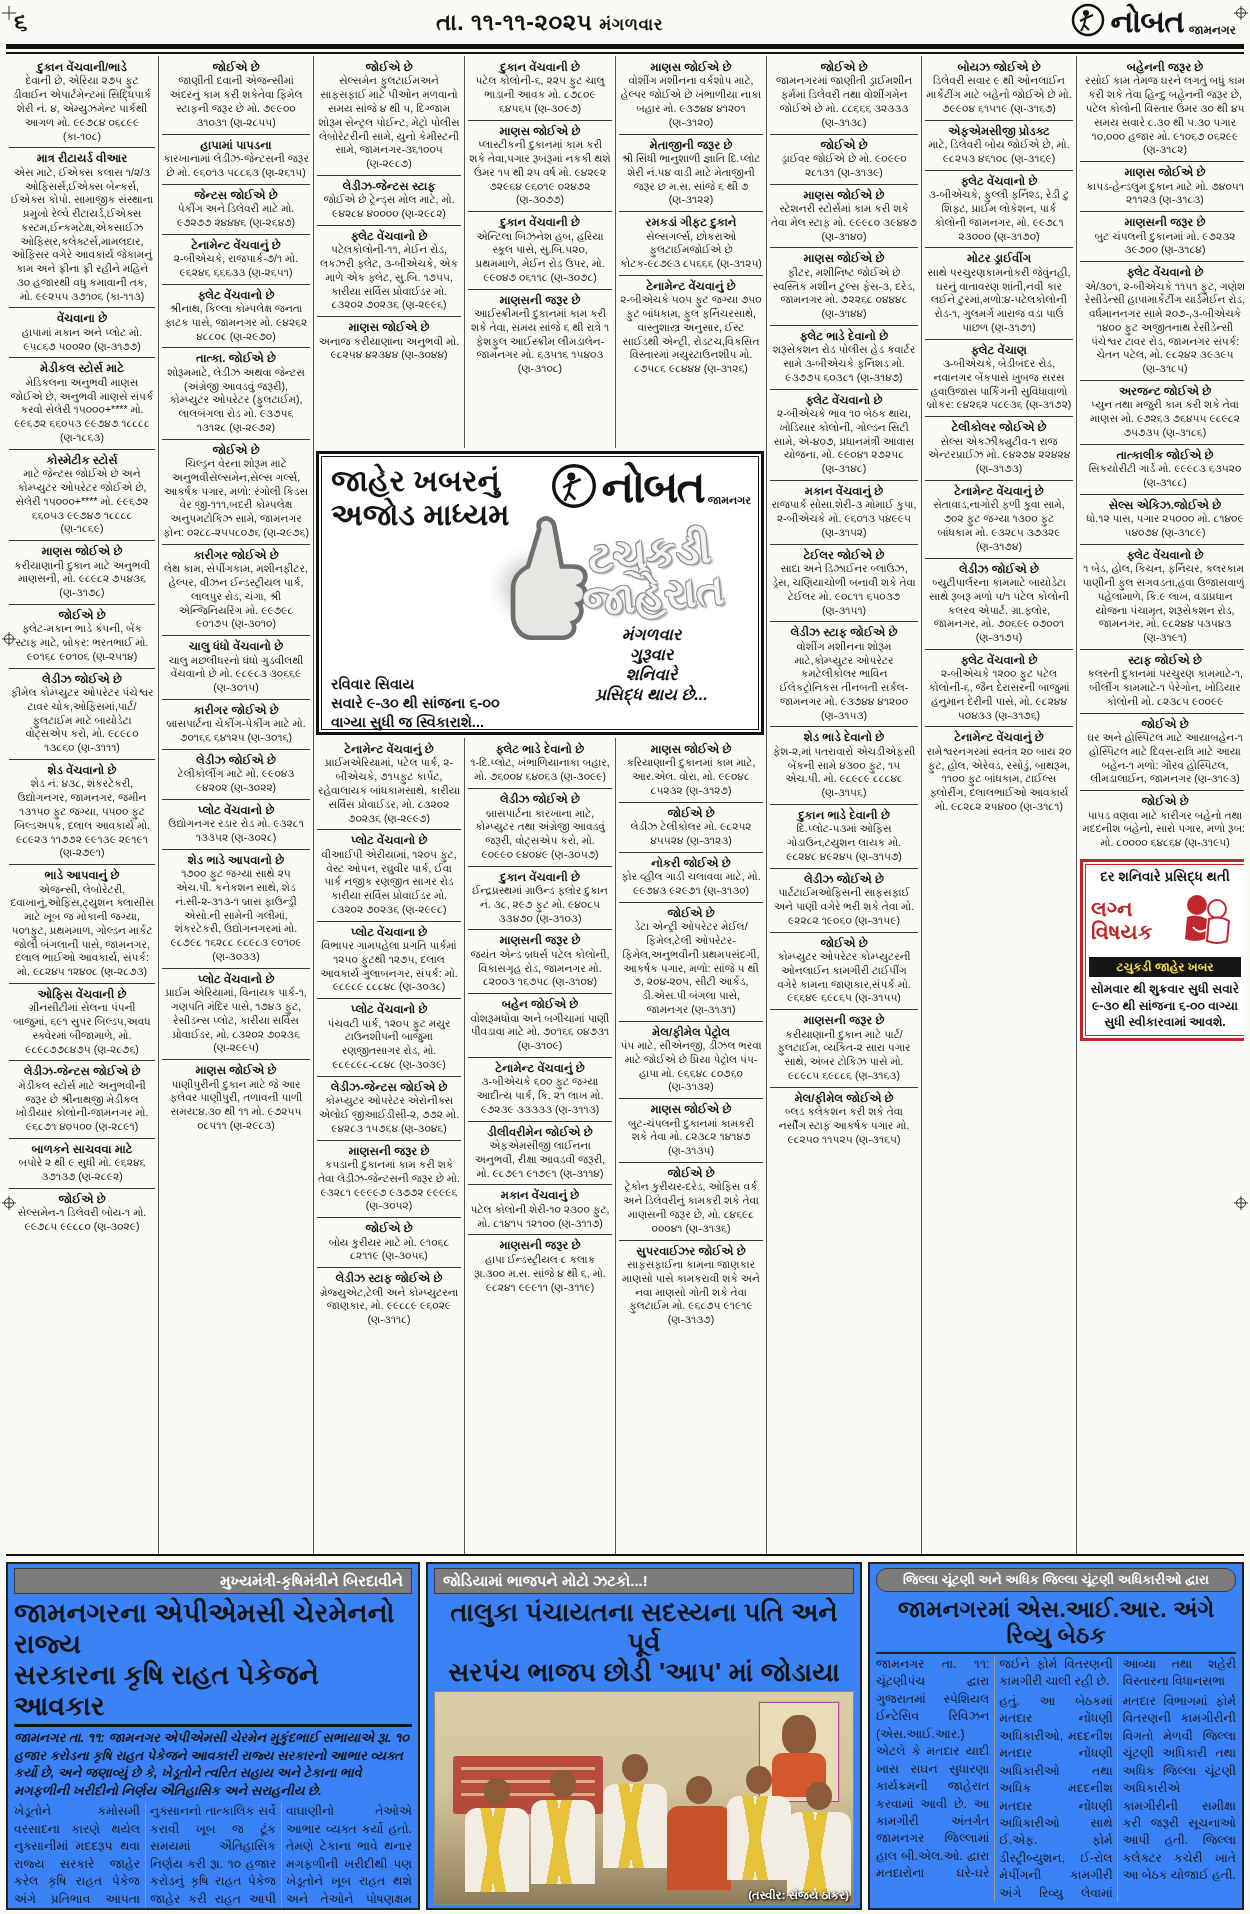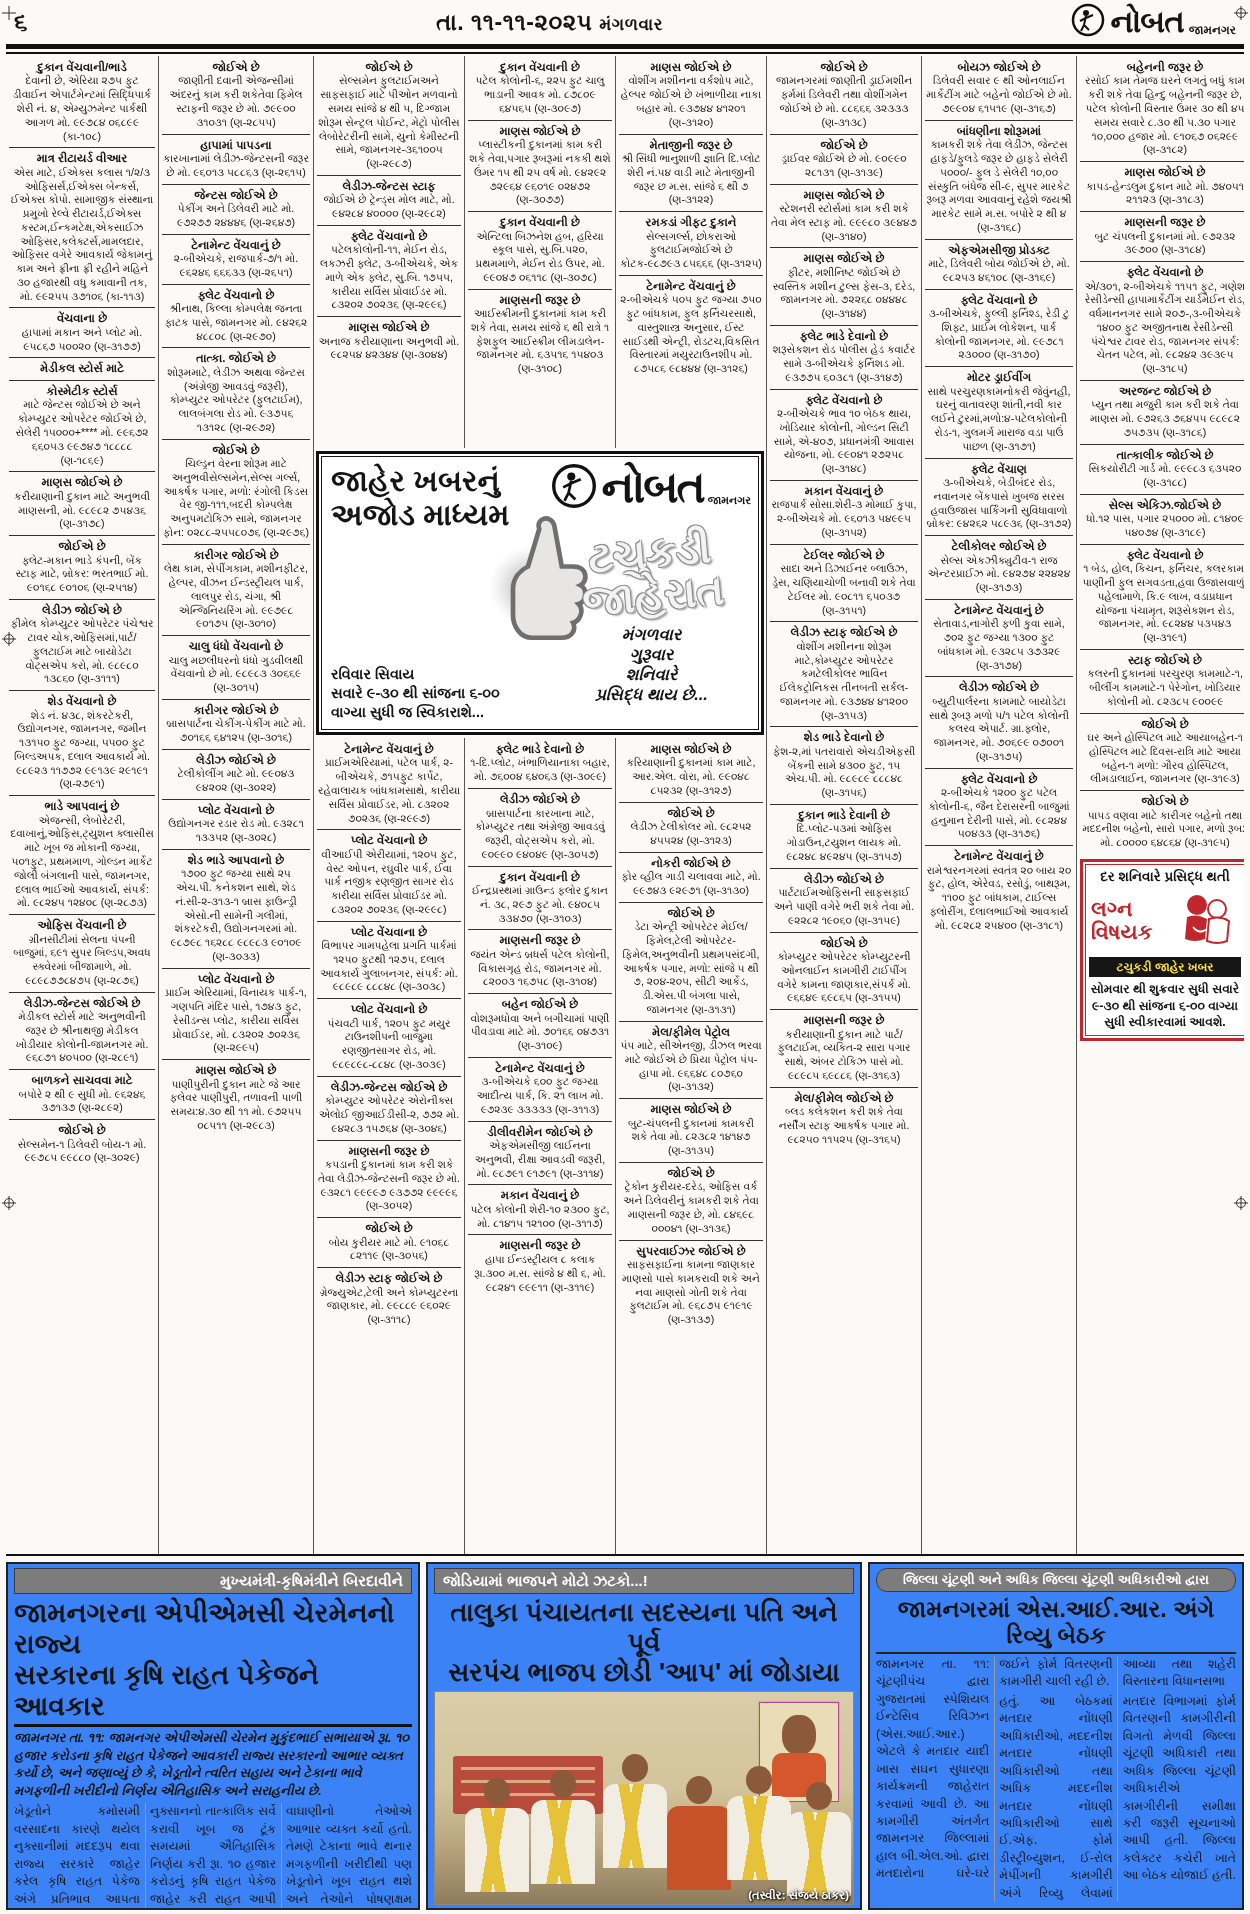--- a/index.html
+++ b/index.html
@@ -37,21 +37,21 @@
   .center-ad .inner{position:absolute;inset:2px;border:1px solid #111;}
   .ca-title{position:absolute;left:12px;top:10px;font-size:30px;font-weight:700;line-height:1.12;width:52%;}
   .ca-logo{position:absolute;right:10px;top:8px;display:flex;align-items:center;gap:4px;}
   .ca-logo-name{font-size:44px;font-weight:900;letter-spacing:-2px;}
   .ca-logo-city{font-size:11px;font-weight:bold;align-self:flex-end;margin-bottom:6px;}
   .ca-right{position:absolute;right:10px;top:78px;width:45%;text-align:center;}
   .ca-ghost{font-size:42px;font-weight:900;line-height:1.02;color:#f3f3f3;
     text-shadow:-1px -1px 0 #8e8e8e,1px -1px 0 #8e8e8e,-1px 1px 0 #8e8e8e,2px 2px 2px #9a9a9a;
     transform:rotate(-5deg);}
   .ca-days{margin-top:6px;font-size:16.5px;font-weight:bold;font-style:italic;line-height:1.22;}
-  .ca-note{position:absolute;left:12px;bottom:10px;font-size:14.5px;font-weight:bold;line-height:1.3;}
+  .ca-note{position:absolute;left:12px;bottom:0;font-size:14.5px;font-weight:bold;line-height:1.3;}
   .ca-hand{position:absolute;left:37%;top:60px;width:120px;height:150px;}
   .ca-burst{position:absolute;left:35%;top:78px;width:120px;height:110px;border-radius:50%;
     background:radial-gradient(closest-side,#2b2b2b 0%,#2b2b2b 28%,#cfcfcf 30%,#f2f2f2 60%,#ffffff 75%);}
   
   .marriage{border:3px solid #c0272d;margin-top:5px;padding:2px;background:#fff;}
   .marriage .m-in{border:1px solid #c0272d;padding:4px 3px;text-align:center;}
   .m-top{font-size:13.5px;font-weight:900;color:#111;}
   .m-mid{display:flex;align-items:center;justify-content:space-between;padding:2px 2px;}
   .m-big{color:#c0272d;font-size:21px;font-weight:900;line-height:1.1;text-align:left;}
   .m-bar{background:#161616;color:#fde047;font-weight:900;font-size:12px;padding:3px 0;margin-top:2px;}
@@ -148,20 +148,21 @@
       <div class="ad">
         <div class="ad-title">માત્ર રીટાયર્ડ વીઆર</div>
         <div class="ad-body">એસ માટે, ઈએક્સ કલાસ ૧/૨/૩ ઓફિસર્સ,ઈએક્સ બેન્કર્સ, ઈએક્સ કોપો. સામાજીક સંસ્થાના પ્રમુખો રેલ્વે રીટાયર્ડ,ઈએક્સ કસ્ટમ,ઈન્કમટેક્ષ,એકસાઈઝ ઓફિસર,કલેક્ટર્સ,મામલદાર, ઓફિસર વગેરે આવકાર્ય જેકામનું કામ અને ફ્રીના ફ્રી રહીને મહિને ૩૦ હજારથી વધુ કમાવાની તક, મો. ૯૯૨૫૫ ૩૭૧૦૬ (કા-૧૧૩)</div>
       </div>
       <div class="ad">
         <div class="ad-title">વેંચવાના છે</div>
         <div class="ad-body">હાપામાં મકાન અને પ્લોટ મો. ૯૫૮૬૭ ૫૦૦૨૦ (ણ-૩૧૭૭)</div>
       </div>
       <div class="ad">
         <div class="ad-title">મેડીકલ સ્ટોર્સ માટે</div>
+        <div class="ad-body">મેડિકલના અનુભવી માણસ જોઈએ છે, અનુભવી માણસે સંપર્ક કરવો સેલેરી ૧૫૦૦૦+**** મો. ૯૯૬૭૨ ૬૬૦૫૩ ૯૯૭૪૭ ૧૮૮૮૮ (ણ-૧૮૬૩)</div>
       </div>
       <div class="ad">
         <div class="ad-title">કોસ્મેટીક સ્ટોર્સ</div>
         <div class="ad-body">માટે જેન્ટસ જોઈએ છે અને કોમ્પ્યુટર ઓપરેટર જોઈએ છે, સેલેરી ૧૫૦૦૦+**** મો. ૯૯૬૭૨ ૬૬૦૫૩ ૯૯૭૪૭ ૧૮૮૮૮ (ણ-૧૮૬૯)</div>
       </div>
       <div class="ad">
         <div class="ad-title">માણસ જોઈએ છે</div>
         <div class="ad-body">કરીયાણાની દુકાન માટે અનુભવી માણસની, મો. ૯૮૯૮૨ ૭૫૪૩૬ (ણ-૩૧૭૮)</div>
       </div>
       <div class="ad">
@@ -527,24 +528,20 @@
       </div>
       <div class="ad">
         <div class="ad-title">મેલ/ફીમેલ જોઈએ છે</div>
         <div class="ad-body">બ્લડ કલેકશન કરી શકે તેવા નર્સીંગ સ્ટાફ આકર્ષક પગાર મો. ૯૮૨૫૦ ૧૧૫૨૫ (ણ-૩૧૬૫)</div>
       </div>
     </div>
   <div class="col w7">
       <div class="ad">
         <div class="ad-title">બોયઝ જોઈએ છે</div>
         <div class="ad-body">ડિલેવરી સવાર ૯ થી ઓનલાઈન માર્કેટીંગ માટે બહેનો જોઈએ છે મો. ૭૯૯૦૪ ૬૧૫૧૯ (ણ-૩૧૬૭)</div>
-      </div>
-      <div class="ad">
-        <div class="ad-title">બાંધણીના શોરૂમમાં</div>
-        <div class="ad-body">કામકરી શકે તેવા લેડીઝ, જેન્ટસ હાફડે/ફુલડે જરૂર છે હાફડે સેલેરી ૫૦૦૦/- ફુલ ડે સેલેરી ૧૦,૦૦ સંસ્કુતિ બંધેજ સી-૯, સુપર મારકેટ રૂબરૂ મળવા આવવાનું રહેશે જયશ્રી મારકેટ સામે મ.સ. બપોરે ૨ થી ૪ (ણ-૩૧૬૮)</div>
       </div>
       <div class="ad">
         <div class="ad-title">એફએમસીજી પ્રોડક્ટ</div>
         <div class="ad-body">માટે, ડિલેવરી બોય જોઈએ છે, મો. ૯૮૨૫૩ ૪૬૧૦૮ (ણ-૩૧૬૯)</div>
       </div>
       <div class="ad">
         <div class="ad-title">ફ્લેટ વેંચવાનો છે</div>
         <div class="ad-body">૩-બીએચકે, ફુલ્લી ફર્નિશ્ડ, રેડી ટુ શિફ્ટ, પ્રાઈમ લોકેશન, પાર્ક કોલોની જામનગર, મો. ૯૯૭૮૧ ૨૩૦૦૦ (ણ-૩૧૭૦)</div>
       </div>
       <div class="ad">

